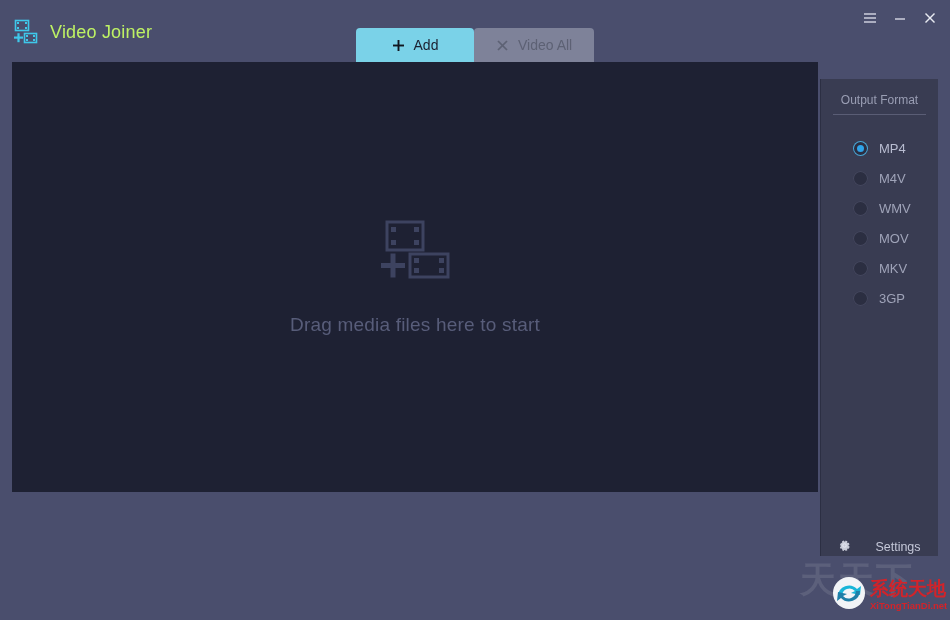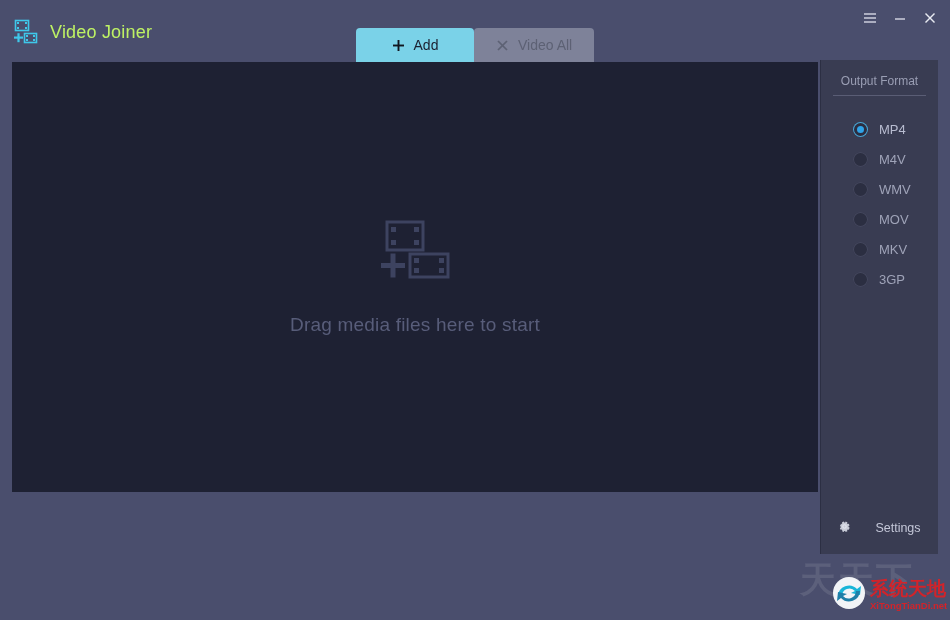--- a/index.html
+++ b/index.html
@@ -88,21 +88,21 @@
   }
   .dz-icon { width: 74px; height: 62px; display: block; }
   .dz-text {
     color: #585d7a;
     font-size: 19px;
     letter-spacing: .2px;
   }
 
   
   .sidebar {
-    position: absolute; left: 820px; top: 60px;
+    position: absolute; left: 820px; top: 79px;
     width: 118px; height: 494px;
     background: #393c52;
     border-left: 1px solid #2c2f43;
   }
   .sb-header {
     margin: 14px 12px 0 12px;
     padding-bottom: 7px;
     border-bottom: 1px solid #5a5d75;
     text-align: center;
     color: #9a9eb4;

